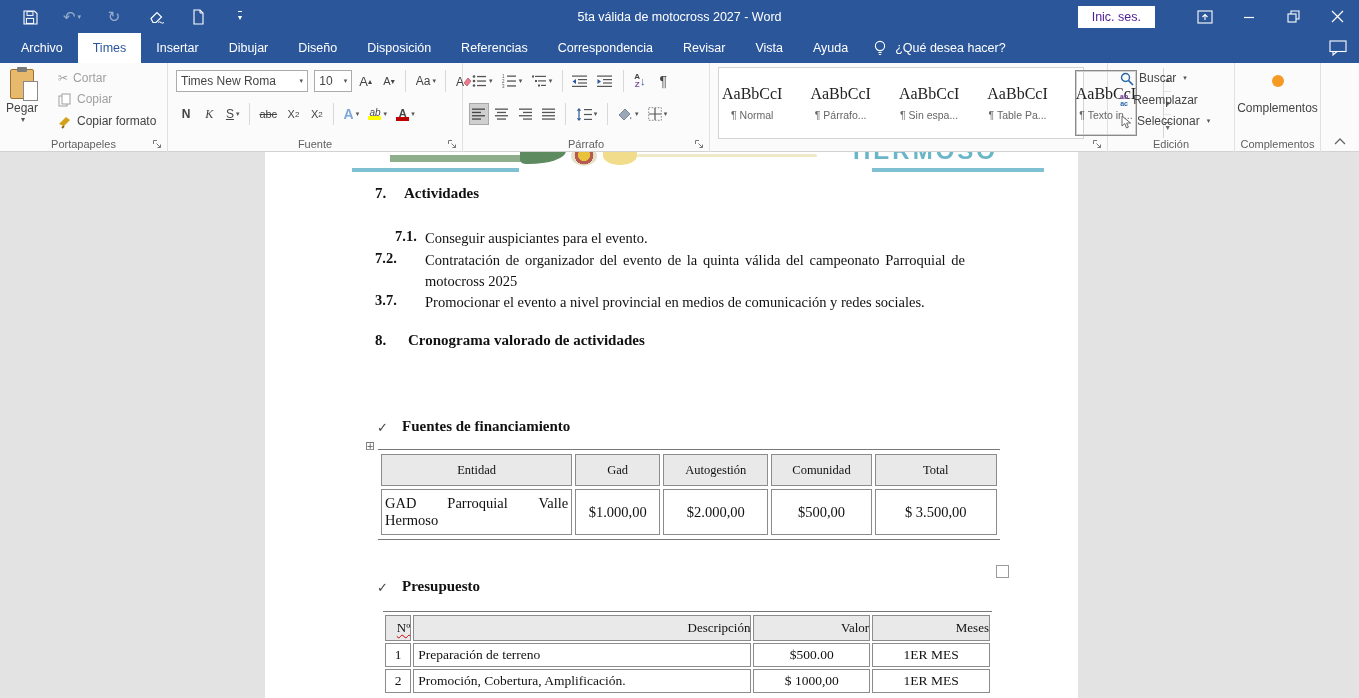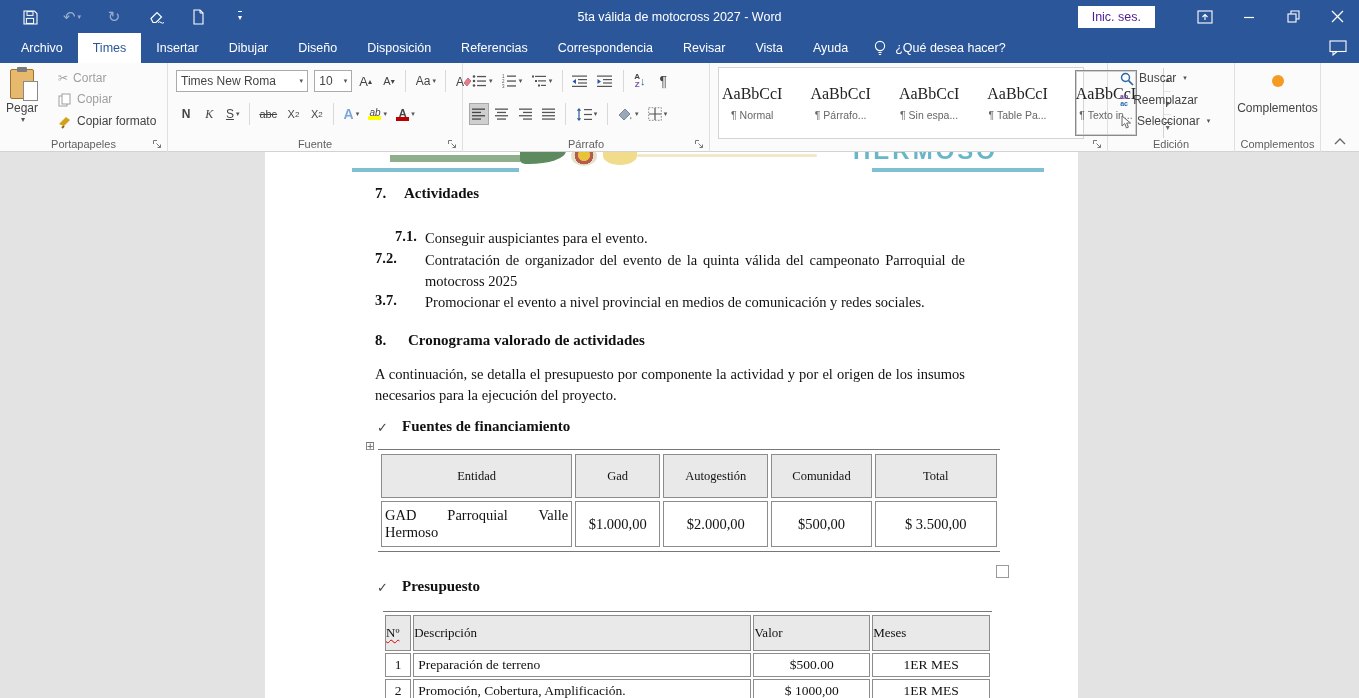--- a/index.html
+++ b/index.html
@@ -99,29 +99,29 @@
   .li-num { position:absolute; font-size:14.5px; font-weight:bold; }
   .li-txt { position:absolute; font-size:14.5px; text-align:justify; line-height:21px; }
   .body-par { position:absolute; font-size:14.5px; text-align:justify; line-height:21px; }
   .checkline-mark { position:absolute; font-family:"DejaVu Sans",sans-serif; font-size:13px; color:#444; }
   .tbl-handle { position:absolute; font-family:"DejaVu Sans",sans-serif; font-size:12px; color:#777; line-height:1; }
 
   table.wtable { border-collapse:separate; background:#fff; }
   table.wtable td, table.wtable th { border:1px solid #8c8c8c; font-weight:normal; }
   .fund-wrap { position:absolute; left:113px; top:297px; width:622px; border-top:1px solid #777; border-bottom:1px solid #777; padding:1px 0; }
   .fund-wrap table { border-spacing:3px 3px; width:100%; }
-  .fund-wrap th { background:#e9e9e9; height:44px; font-weight:bold; font-size:12.5px; text-align:center; }
+  .fund-wrap th { background:#e9e9e9; height:32px; font-weight:bold; font-size:12.5px; text-align:center; }
   .fund-wrap td { height:46px; font-size:14.5px; text-align:center; }
   .fund-wrap td.entity { text-align:justify; padding:0 3px; font-size:14.5px; }
 
   .resize-handle { position:absolute; left:731px; top:413px; width:13px; height:13px; background:#fff; border:1px solid #9a9a9a; }
 
   .bud-wrap { position:absolute; left:118px; top:459px; width:609px; border-top:1px solid #777; padding-top:1px; }
   .bud-wrap table { border-spacing:2px 2px; width:100%; }
-  .bud-wrap th { background:#e9e9e9; height:36px; font-weight:bold; font-size:13px; text-align:left;margin-top:32px; }
+  .bud-wrap th { background:#e9e9e9; height:26px; font-weight:bold; font-size:13px; text-align:right;margin-top:32px; }
   .bud-wrap td { height:24px; font-size:13.5px; padding:0 4px; }
   .bud-wrap td.c { text-align:center; }
   .sp-err { text-decoration:underline; text-decoration-style:wavy; text-decoration-color:#d40000; text-decoration-thickness:1px; text-underline-offset:2px; }
 </style>
 </head>
 <body>
 
 <div class="titlebar">
   <div class="qat">
     <div class="qbtn">
@@ -571,21 +571,20 @@
 
     <div class="li-num" style="left:110px;top:98px;">7.2.</div>
     <div class="li-txt" style="left:160px;top:98px;width:540px;">Contratación de organizador del evento de la quinta válida del campeonato Parroquial de motocross 2025</div>
 
     <div class="li-num" style="left:110px;top:140px;">3.7.</div>
     <div class="li-txt" style="left:160px;top:140px;width:540px;">Promocionar el evento a nivel provincial en medios de comunicación y redes sociales.</div>
 
     <div class="h-num" style="left:110px;top:180px;">8.</div>
     <div class="h-txt" style="left:143px;top:180px;">Cronograma valorado de actividades</div>
 
-    <div class="body-par" style="left:110px;top:212px;width:590px;">A continuación, se detalla el presupuesto por componente la actividad y por el origen de los insumos necesarios para la ejecución del proyecto.</div>
 
     <div class="checkline-mark" style="left:112px;top:268px;">✓</div>
     <div class="h-txt" style="left:137px;top:266px;">Fuentes de financiamiento</div>
     <div class="tbl-handle" style="left:100px;top:288px;">⊞</div>
 
     <div class="fund-wrap">
       <table class="wtable">
         <tbody>
             <tr>
           <th style="width:189px">Entidad</th>

